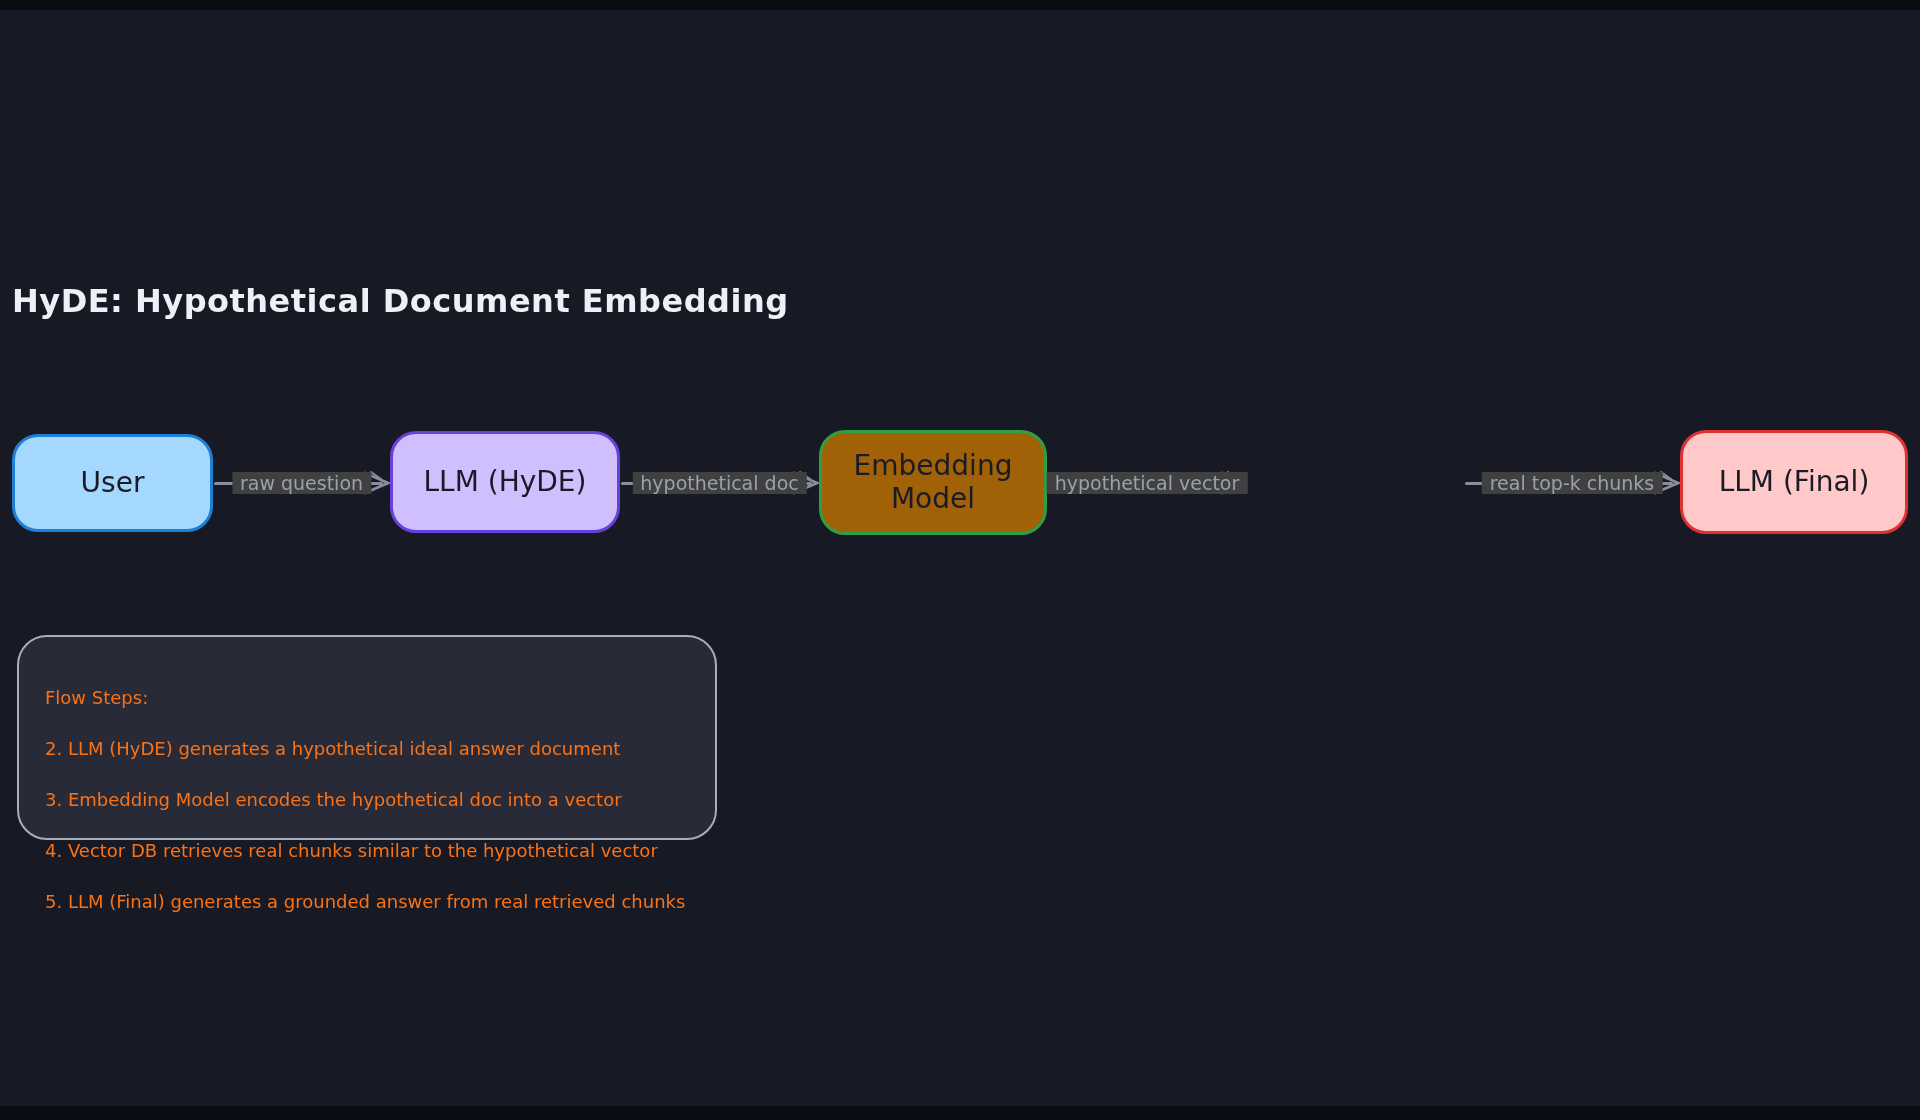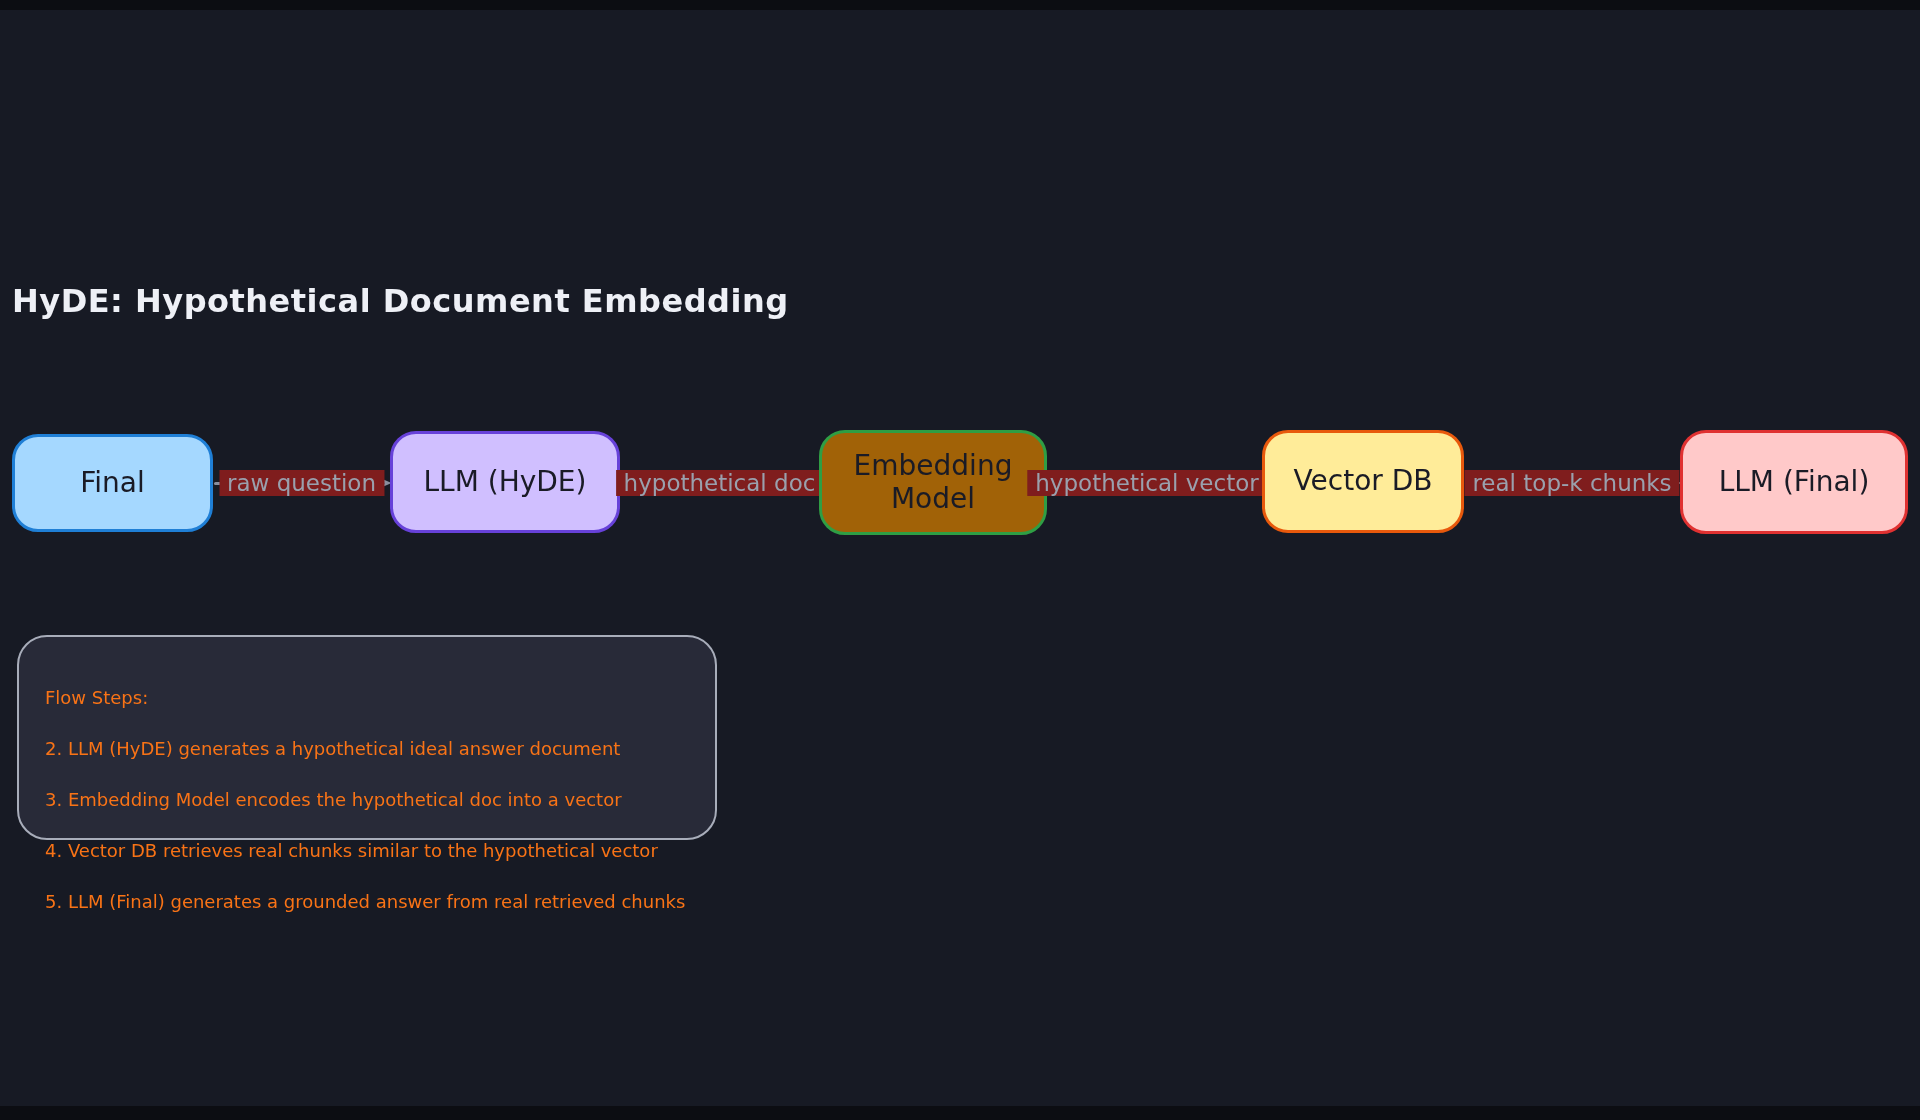--- a/index.html
+++ b/index.html
@@ -40,22 +40,22 @@
   .node-llm-final{left:1680px;top:430px;width:228px;height:104px;}
 
   .arrow{position:absolute;height:32px;top:467px;}
   .arrow .line{
     position:absolute;left:0;right:6px;top:14.5px;height:3px;
     background:#898e9e;border-radius:2px;
   }
   .arrow .head{position:absolute;right:-2px;top:1px;width:32px;height:30px;}
   .arrow .edge-label{
     position:absolute;left:50%;top:50%;transform:translate(-50%,-50%);
-    background:#7f1d1d;padding:0 8px;
-    color:#9aa0ad;font-size:23px;white-space:nowrap;
+    background:#404040;padding:0 8px;
+    color:#9aa0ad;font-size:19px;white-space:nowrap;
   }
   .arrow-1{left:214px;width:175px;}
   .arrow-2{left:621px;width:197px;}
   .arrow-3{left:1048px;width:198px;}
   .arrow-4{left:1465px;width:214px;}
 
   .note{
     position:absolute;left:17px;top:635px;width:700px;height:205px;
     box-sizing:border-box;
     background:#282a38;
@@ -71,21 +71,21 @@
 <body>
 
 <div class="canvas">
 
   <div class="frame-bar top"></div>
   <div class="frame-bar bottom"></div>
 
   <div class="diagram-title">HyDE: Hypothetical Document Embedding</div>
 
   <div class="node node-query" style="background: rgb(165, 216, 255); border-color: rgb(31, 127, 214);">
-    <span class="node-label">Final</span>
+    <span class="node-label">User</span>
   </div>
 
   <div class="arrow arrow-1">
     <div class="line"></div>
     <svg class="head" viewBox="0 0 32 30">
       <path d="M6 5 L29 15 L6 25" fill="none" stroke="#898e9e" stroke-width="2.8" stroke-linecap="round"></path>
       <path d="M12 4 L22 11" fill="none" stroke="#898e9e" stroke-width="2" stroke-linecap="round"></path>
     </svg>
     <span class="edge-label">raw question</span>
   </div>
@@ -109,23 +109,20 @@
 
   <div class="arrow arrow-3">
     <div class="line"></div>
     <svg class="head" viewBox="0 0 32 30">
       <path d="M6 5 L29 15 L6 25" fill="none" stroke="#898e9e" stroke-width="2.8" stroke-linecap="round"></path>
       <path d="M12 4 L22 11" fill="none" stroke="#898e9e" stroke-width="2" stroke-linecap="round"></path>
     </svg>
     <span class="edge-label">hypothetical vector</span>
   </div>
 
-  <div class="node node-vector-db" style="background: rgb(255, 236, 153); border-color: rgb(232, 89, 12);">
-    <span class="node-label">Vector DB</span>
-  </div>
 
   <div class="arrow arrow-4">
     <div class="line"></div>
     <svg class="head" viewBox="0 0 32 30">
       <path d="M6 5 L29 15 L6 25" fill="none" stroke="#898e9e" stroke-width="2.8" stroke-linecap="round"></path>
       <path d="M12 4 L22 11" fill="none" stroke="#898e9e" stroke-width="2" stroke-linecap="round"></path>
     </svg>
     <span class="edge-label">real top-k chunks</span>
   </div>
 

